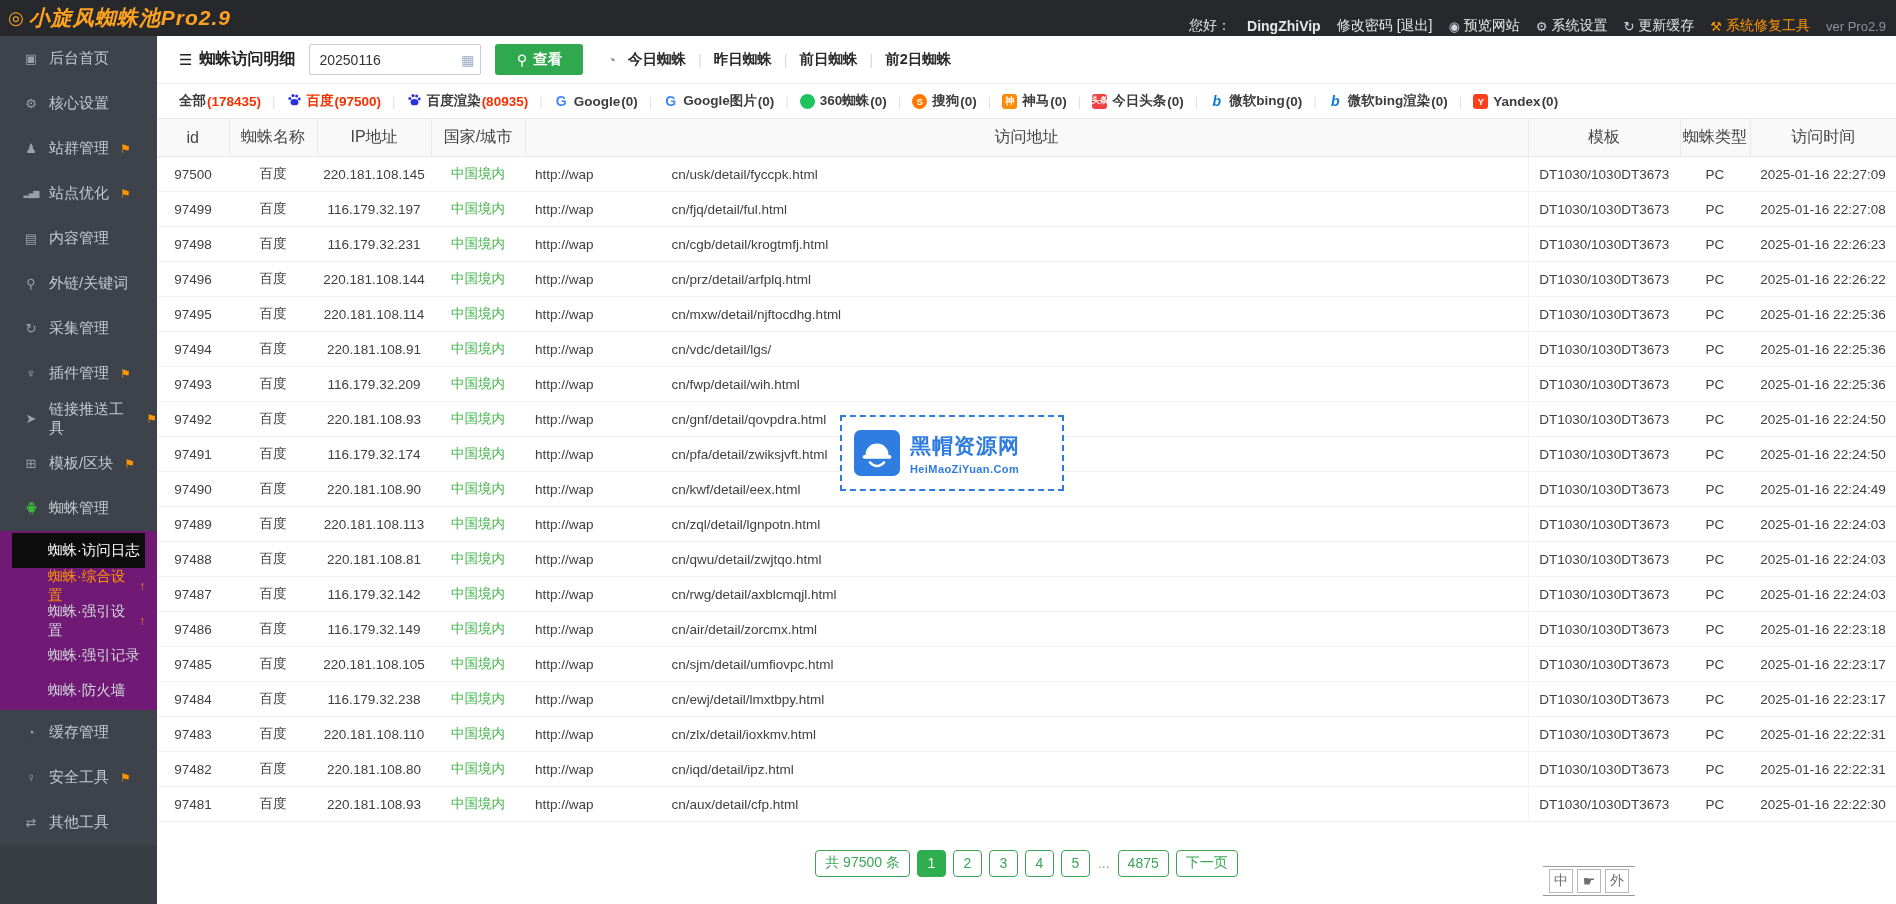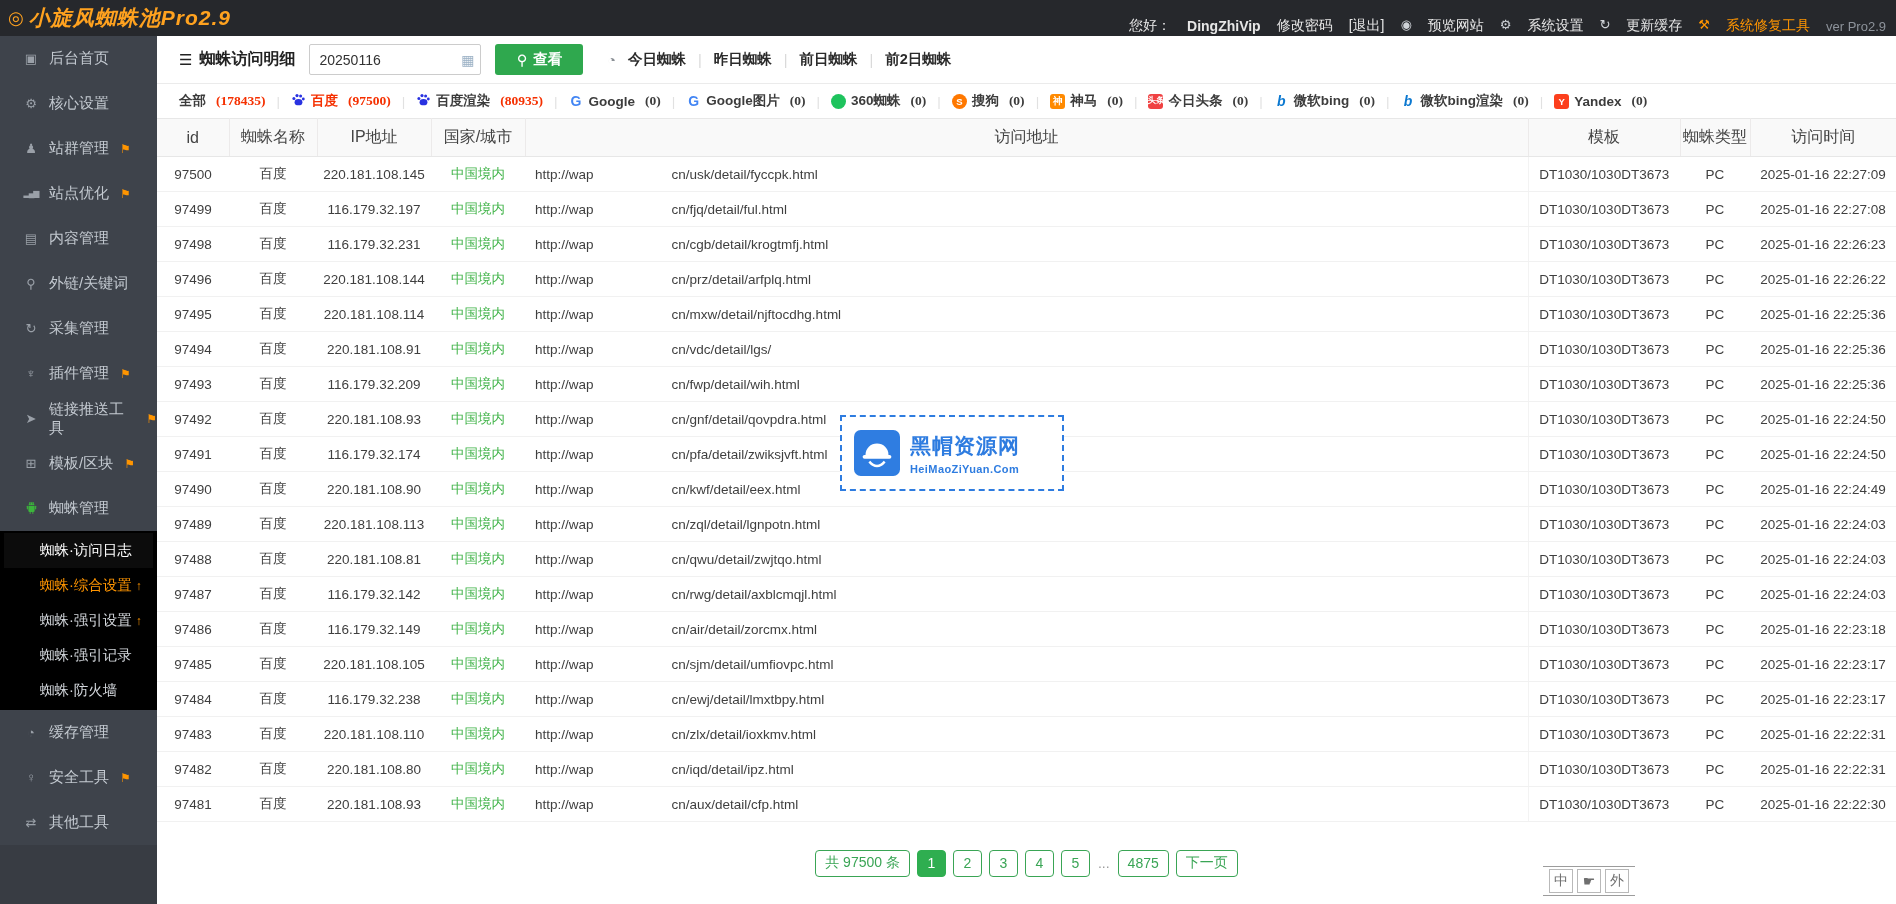--- a/index.html
+++ b/index.html
@@ -7,37 +7,37 @@
     font-family:"Liberation Sans","DejaVu Sans",sans-serif; background:#fff; }
   .page { width:1896px; height:904px; position:relative; }
 
   
   .top { height:36px; background:#26282c; display:flex; align-items:center;
     justify-content:space-between; padding:0 10px 0 8px; color:#e6e6e6; }
   .brand { display:flex; align-items:center; gap:4px; font-size:21px; font-weight:bold;
     font-style:italic; color:#ffa21f; letter-spacing:1px; }
   .brand .swirl { font-style:normal; font-size:18px; }
   .hright { display:flex; align-items:center; gap:16px; font-size:14px; white-space:nowrap;margin-top:16px; }
-  .hright .grp { display:flex; align-items:flex-start; gap:16px; cursor:pointer; }
+  .hright .grp { display:flex; align-items:center; gap:4px; cursor:pointer; }
   .hicon { font-size:13px; color:#cfd3d8; }
   .user { font-weight:bold; }
   .orange { color:#ff9500 !important; }
   .ver { color:#8d939b; font-size:13px; }
 
   .cols { display:flex; height:868px; }
 
   
   .sidebar { width:157px; background:#3e434b; display:flex; flex-direction:column;
     color:#c3c9d0; flex-shrink:0; }
   .side-item { height:45px; display:flex; align-items:center; padding-left:22px;
     font-size:15px; cursor:pointer; gap:9px; }
   .si-icon { width:18px; text-align:center; color:#9aa0a8; font-size:13px; flex-shrink:0; }
   [data-name="site-optimize-icon"] { font-size:8px; letter-spacing:-1px; }
   .pin { color:#ff9500; font-size:12px; margin-left:2px; }
-  .submenu { background:#000000; padding:2px 4px; }
+  .submenu { background:#701a75; padding:2px 12px; }
   .sub-item { height:35px; display:flex; align-items:center; padding-left:36px;
     font-size:14.5px; cursor:pointer; gap:4px; color:#d2d6db; }
   .sub-item.active { background:#0c0c0c; color:#fff; }
   .sub-item.highlight { color:#ff9500; }
   .up-arrow { color:#ff9500; font-size:12px; }
   .side-fill { flex:1; background:#383c43; }
   .android-icon svg { width:15px; height:15px; }
 
   
   .main { flex:1; background:#fff; display:flex; flex-direction:column; }
@@ -58,21 +58,21 @@
   .quick { display:flex; align-items:center; gap:12px; margin-left:10px; font-size:14.5px;
     font-weight:bold; color:#2b2b2b; }
   .quick .sep { color:#d9d9d9; font-weight:normal; }
   .quick .hicon { color:#8b9096; font-size:14px; }
   .qlink { cursor:pointer; }
 
   .filters { height:34px; display:flex; align-items:center; padding:0 22px; font-size:13.5px;
     color:#3c3c3c; white-space:nowrap; }
   .filter-item { display:flex; align-items:center; cursor:pointer; font-weight:bold; }
   .filter-item + .filter-item::before { content:"|"; color:#e1e1e1; margin:0 11px; font-weight:normal; }
-  .fi-count { margin-left:10px;font-family:Liberation Serif, serif; }
+  .fi-count { margin-left:1px; }
   .hot { color:#f53000; }
   .fib { display:inline-flex; align-items:center; justify-content:center; width:15px; height:15px;
     border-radius:3px; font-size:9.5px; font-weight:bold; color:#fff; margin-right:5px; flex-shrink:0; }
   .fib.round { border-radius:50%; }
   .fib.g { background:none; color:#4285f4; font-size:14px; }
   .fib.bing { background:none; color:#0b78d0; font-size:14px; font-style:italic; }
   .fib.i360 { background:#1ec35d; }
   .fib.sogou { background:#ff7800; }
   .fib.shenma { background:#ff8a00; }
   .fib.toutiao { background:#f04142; font-size:8.5px; }

